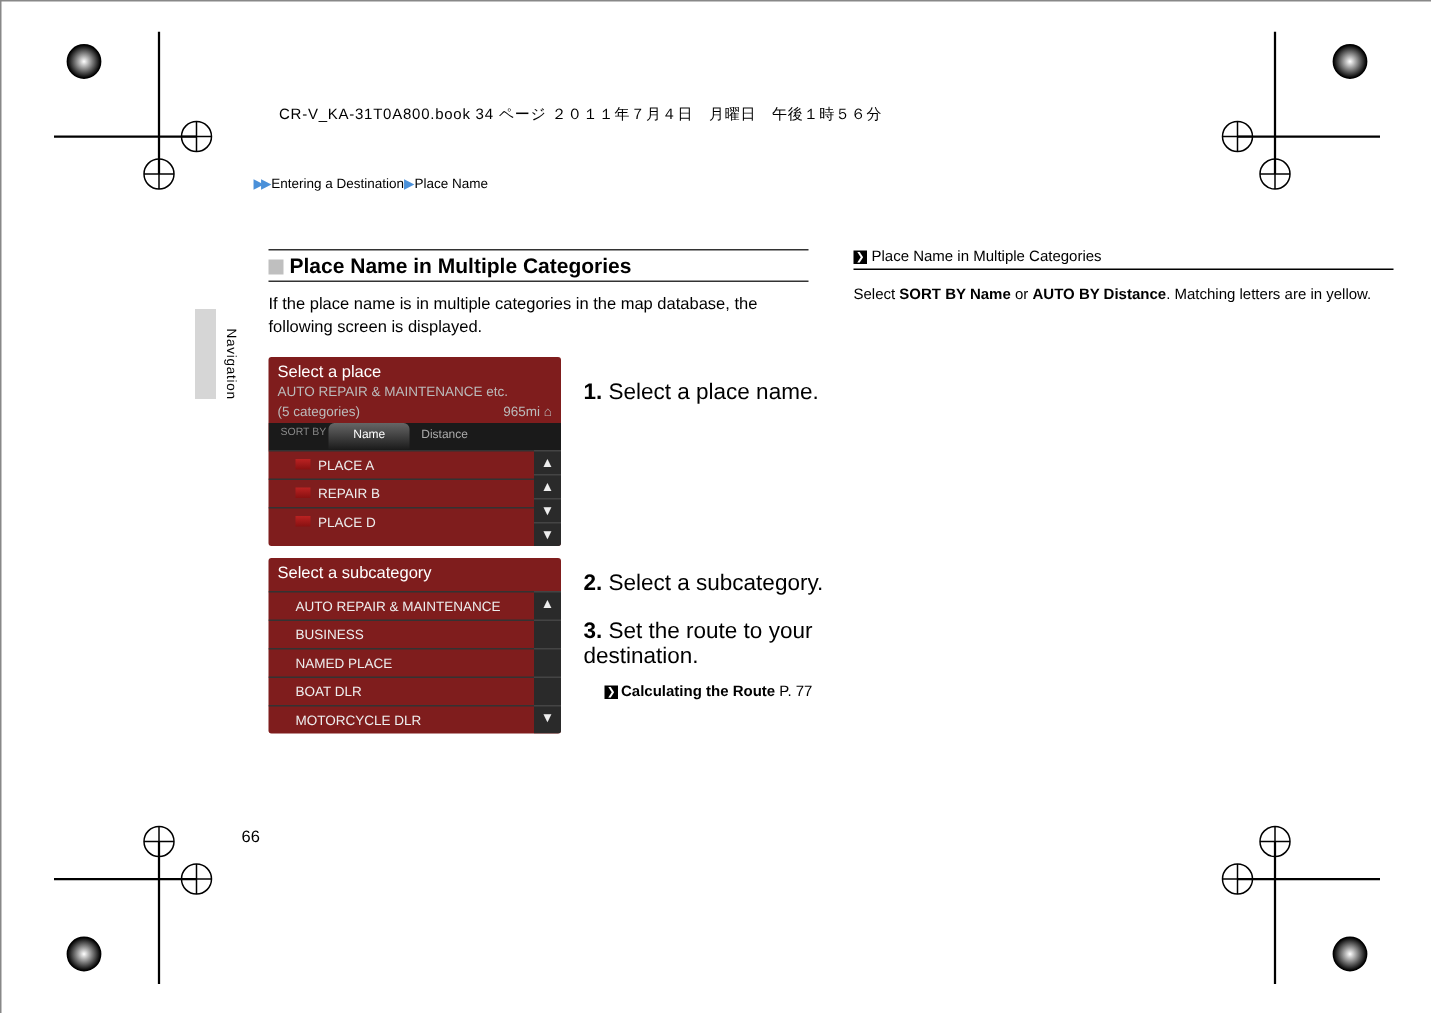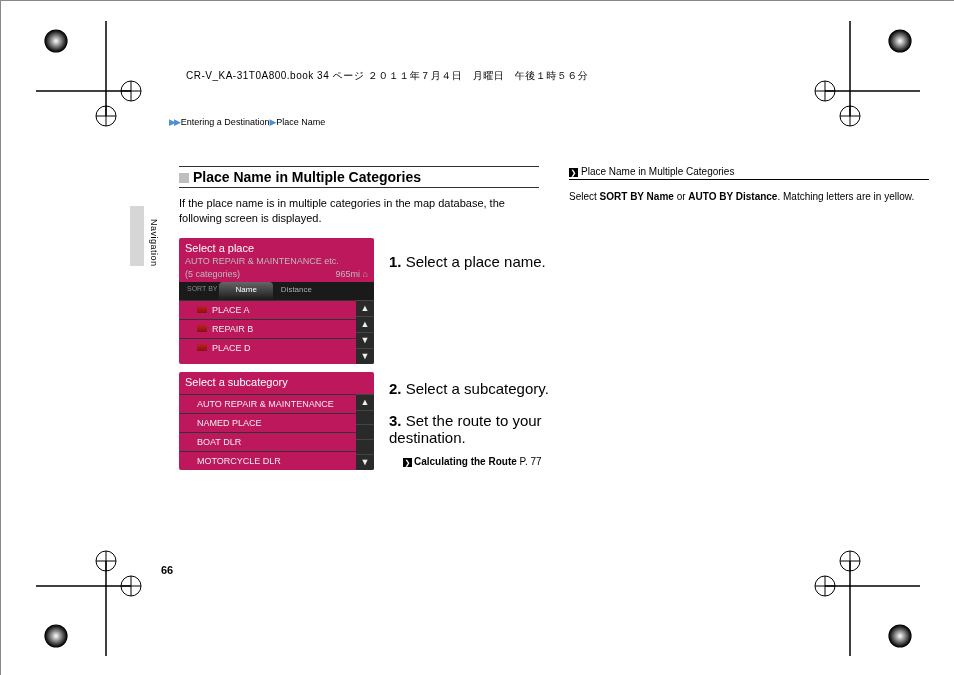--- a/index.html
+++ b/index.html
@@ -12,21 +12,21 @@
   .breadcrumb{position:absolute;top:116px;left:168px;font-size:9px}
   .bc-arrow{color:#4a90d9;letter-spacing:-2px;margin-right:2px}
   .side-tab{position:absolute;top:205px;left:129px;width:14px;height:60px;background:#d6d6d6}
   .side-label{position:absolute;top:218px;left:148px;font-size:9px;writing-mode:vertical-rl;text-orientation:mixed;letter-spacing:.5px}
   .content{position:absolute;top:165px;left:178px;width:752px;bottom:100px}
   .left-col{position:absolute;left:0;top:0;width:360px}
   .right-col{position:absolute;left:390px;top:0;width:360px}
   .section-header{border-top:1px solid #333;border-bottom:1px solid #333;padding:2px 0;font-size:14px;font-weight:600}
   .sq-bullet{display:inline-block;width:10px;height:10px;background:#bfbfbf;margin-right:4px;vertical-align:middle}
   .intro{margin-top:8px;font-size:11px;line-height:1.35}
-  .screenshot{width:195px;background:#be185d;color:#fff;font-size:10px;border-radius:2px;overflow:hidden}
+  .screenshot{width:195px;background:#7f1d1d;color:#fff;font-size:10px;border-radius:2px;overflow:hidden}
   .ss-title{padding:4px 6px 2px;font-size:11px}
   .ss-sub{padding:0 6px 3px;font-size:9px;color:#bbb;display:flex;justify-content:space-between}
   .ss-tabs{display:flex;font-size:8px;background:#1a1a1a}
   .ss-tabs div{flex:0 0 auto;padding:3px 8px 6px;color:#aaa}
   .ss-tabs .lbl{font-size:7px;color:#888;padding-right:2px}
   .ss-tabs .sel{background:linear-gradient(#666,#1a1a1a);color:#fff;border-radius:4px 4px 0 0;padding-left:16px;padding-right:16px}
   .ss-row{display:flex;align-items:center;border-top:1px solid #333;padding:2px 18px;font-size:9px;min-height:14px}
   .ss-row .flag{width:10px;height:7px;background:linear-gradient(#b22,#811) ;margin-right:5px;flex:0 0 auto;font-size:6px;line-height:7px;text-align:center;color:#fff}
   .ss-row .name{flex:1 1 auto;color:#eee}
   .ss-scroll{width:18px;background:#2a2a2a;display:flex;flex-direction:column}
@@ -35,21 +35,21 @@
   .ss-scroll div{flex:1;border-top:1px solid #444;text-align:center;font-size:9px;line-height:15px;color:#eee}
   .ss2{margin-top:8px}
   .step-area{position:absolute;left:210px;top:0;width:160px}
   .step{font-size:15px;margin-bottom:3px}
   .step b{font-weight:700}
   .xref{font-size:10px}
   .xref .link-icon{display:inline-block;width:9px;height:9px;background:#000;color:#fff;font-size:7px;line-height:9px;text-align:center;margin-right:2px;vertical-align:middle}
   .note-title{border-bottom:1px solid #000;padding-bottom:2px;font-size:10px;margin-bottom:4px}
   .note-title .cue{display:inline-block;width:9px;height:9px;background:#000;color:#fff;font-size:7px;line-height:9px;text-align:center;margin-right:3px;vertical-align:middle}
   .note-body{font-size:10px;line-height:1.35}
-  .page-number{position:absolute;left:160px;bottom:100px;font-size:11px;font-weight:700}
+  .page-number{position:absolute;left:160px;bottom:112px;font-size:11px;font-weight:400}
   .two-up{position:relative;margin-top:12px}
 </style>
 </head>
 <body>
 
 <div class="page">
 
   <div class="crop tl"><svg viewBox="0 0 120 120">
         <line x1="0" y1="70" x2="95" y2="70" stroke="#000" stroke-width="1.5"></line>
         <line x1="70" y1="0" x2="70" y2="95" stroke="#000" stroke-width="1.5"></line>
@@ -163,20 +163,23 @@
 
         <div class="screenshot ss2">
           <div class="ss-title">Select a subcategory</div>
           <div style="height:4px"></div>
           <div class="ss-wrapper">
             <div class="ss-list">
               <div class="ss-row">
                   <span class="name">AUTO REPAIR &amp; MAINTENANCE</span>
                 </div>
               <div class="ss-row">
+                  <span class="name">BUSINESS</span>
+                </div>
+              <div class="ss-row">
                   <span class="name">NAMED PLACE</span>
                 </div>
               <div class="ss-row">
                   <span class="name">BOAT DLR</span>
                 </div>
               <div class="ss-row">
                   <span class="name">MOTORCYCLE DLR</span>
                 </div>
             </div>
             <div class="ss-scroll">

